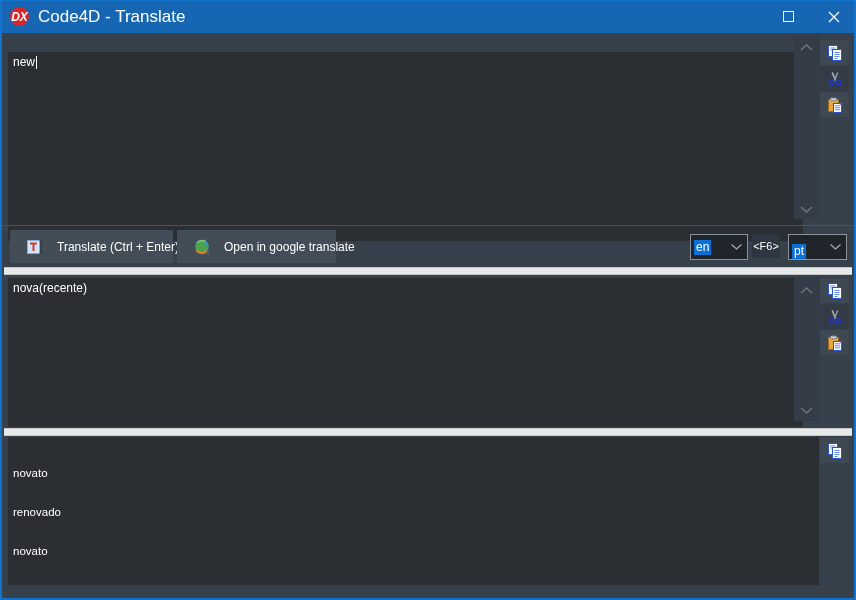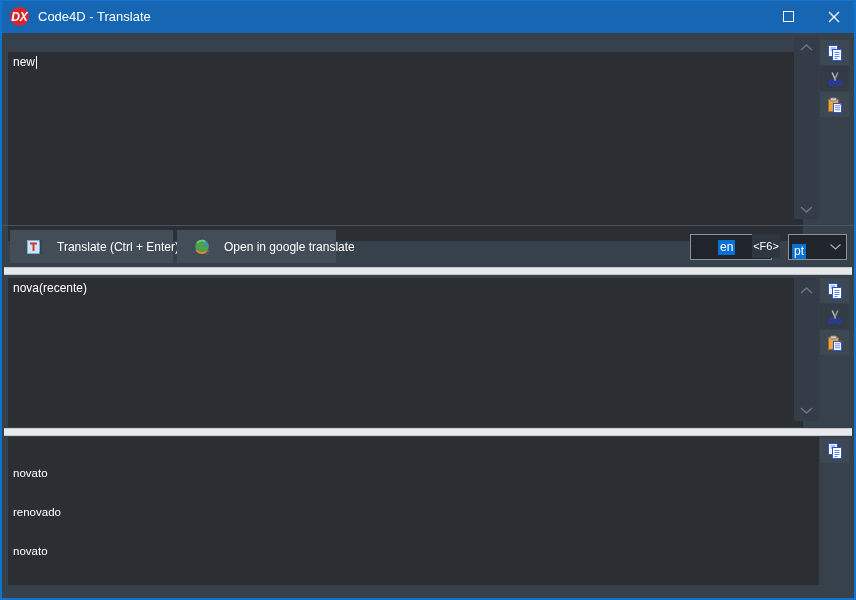--- a/index.html
+++ b/index.html
@@ -7,21 +7,21 @@
     font-family:"Liberation Sans",sans-serif;overflow:hidden;}
   .window-border{position:absolute;inset:0;border:2px solid #1273cc;border-top:1px solid #1273cc;
     pointer-events:none;z-index:60;}
 
   
   .titlebar{position:absolute;left:0;top:0;width:856px;height:33px;background:#1766b4;
     display:flex;align-items:center;z-index:10;}
   .logo{width:19px;height:19px;border-radius:50%;background:#d8252c;margin-left:10px;
     display:flex;align-items:center;justify-content:center;color:#fff;font-size:12px;
     font-weight:bold;font-style:italic;flex:0 0 auto;}
-  .title{color:#fff;font-size:13px;margin-left:9px;flex:1;white-space:nowrap;}
+  .title{color:#fff;font-size:17px;margin-left:9px;flex:1;white-space:nowrap;}
   .winbtn{width:45px;height:33px;display:flex;align-items:center;justify-content:center;flex:0 0 auto;}
 
   
   .editor{position:absolute;background:#2b2f33;color:#fff;font-size:12px;line-height:14px;
     padding:3px 5px;white-space:pre-wrap;overflow:hidden;}
   #editor-source{left:8px;top:52px;width:785px;height:183px;}
   #editor-result{left:8px;top:278px;width:785px;height:143px;}
   #list-alternatives{left:8px;top:437px;width:801px;height:140px;font-size:11.5px;line-height:13px;padding:4px 5px;}
   .caret{display:inline-block;width:1px;height:13px;background:#fff;vertical-align:text-bottom;margin-left:1px;}
 
@@ -41,21 +41,21 @@
     display:flex;align-items:center;border:none;cursor:default;}
   #btn-translate{left:10px;width:163px;}
   #btn-google{left:177px;width:159px;}
   .tbtn .ticon{margin-left:11px;display:flex;flex:0 0 auto;}
   .tbtn .tlabel{margin-left:13px;white-space:nowrap;}
 
   .combo{position:absolute;top:234px;height:24px;background:#1f252b;border:1px solid #8a939b;
     display:flex;align-items:center;}
   .combo .val{margin-left:3px;font-size:12px;color:#fff;background:#0a70d4;padding:0 2px;line-height:15px;}
   .combo .chev{position:absolute;right:5px;top:9px;display:flex;}
-  #combo-en{left:690px;width:56px;padding-left:24px;}
+  #combo-en{left:690px;width:56px;}
   #combo-pt{left:788px;width:57px;align-items:flex-end;}
   #f6{position:absolute;left:752px;top:234px;width:28px;height:24px;background:#2e3741;
     color:#fff;font-size:11px;display:flex;align-items:center;justify-content:center;white-space:nowrap;}
 
   .splitter{position:absolute;left:4px;width:848px;height:6px;background:#e7e9ea;
     border-top:1px solid #c4c8cb;border-bottom:1px solid #c4c8cb;}
   #split1{top:267px;}
   #split2{top:428px;}
 
   .listline{white-space:pre;}

